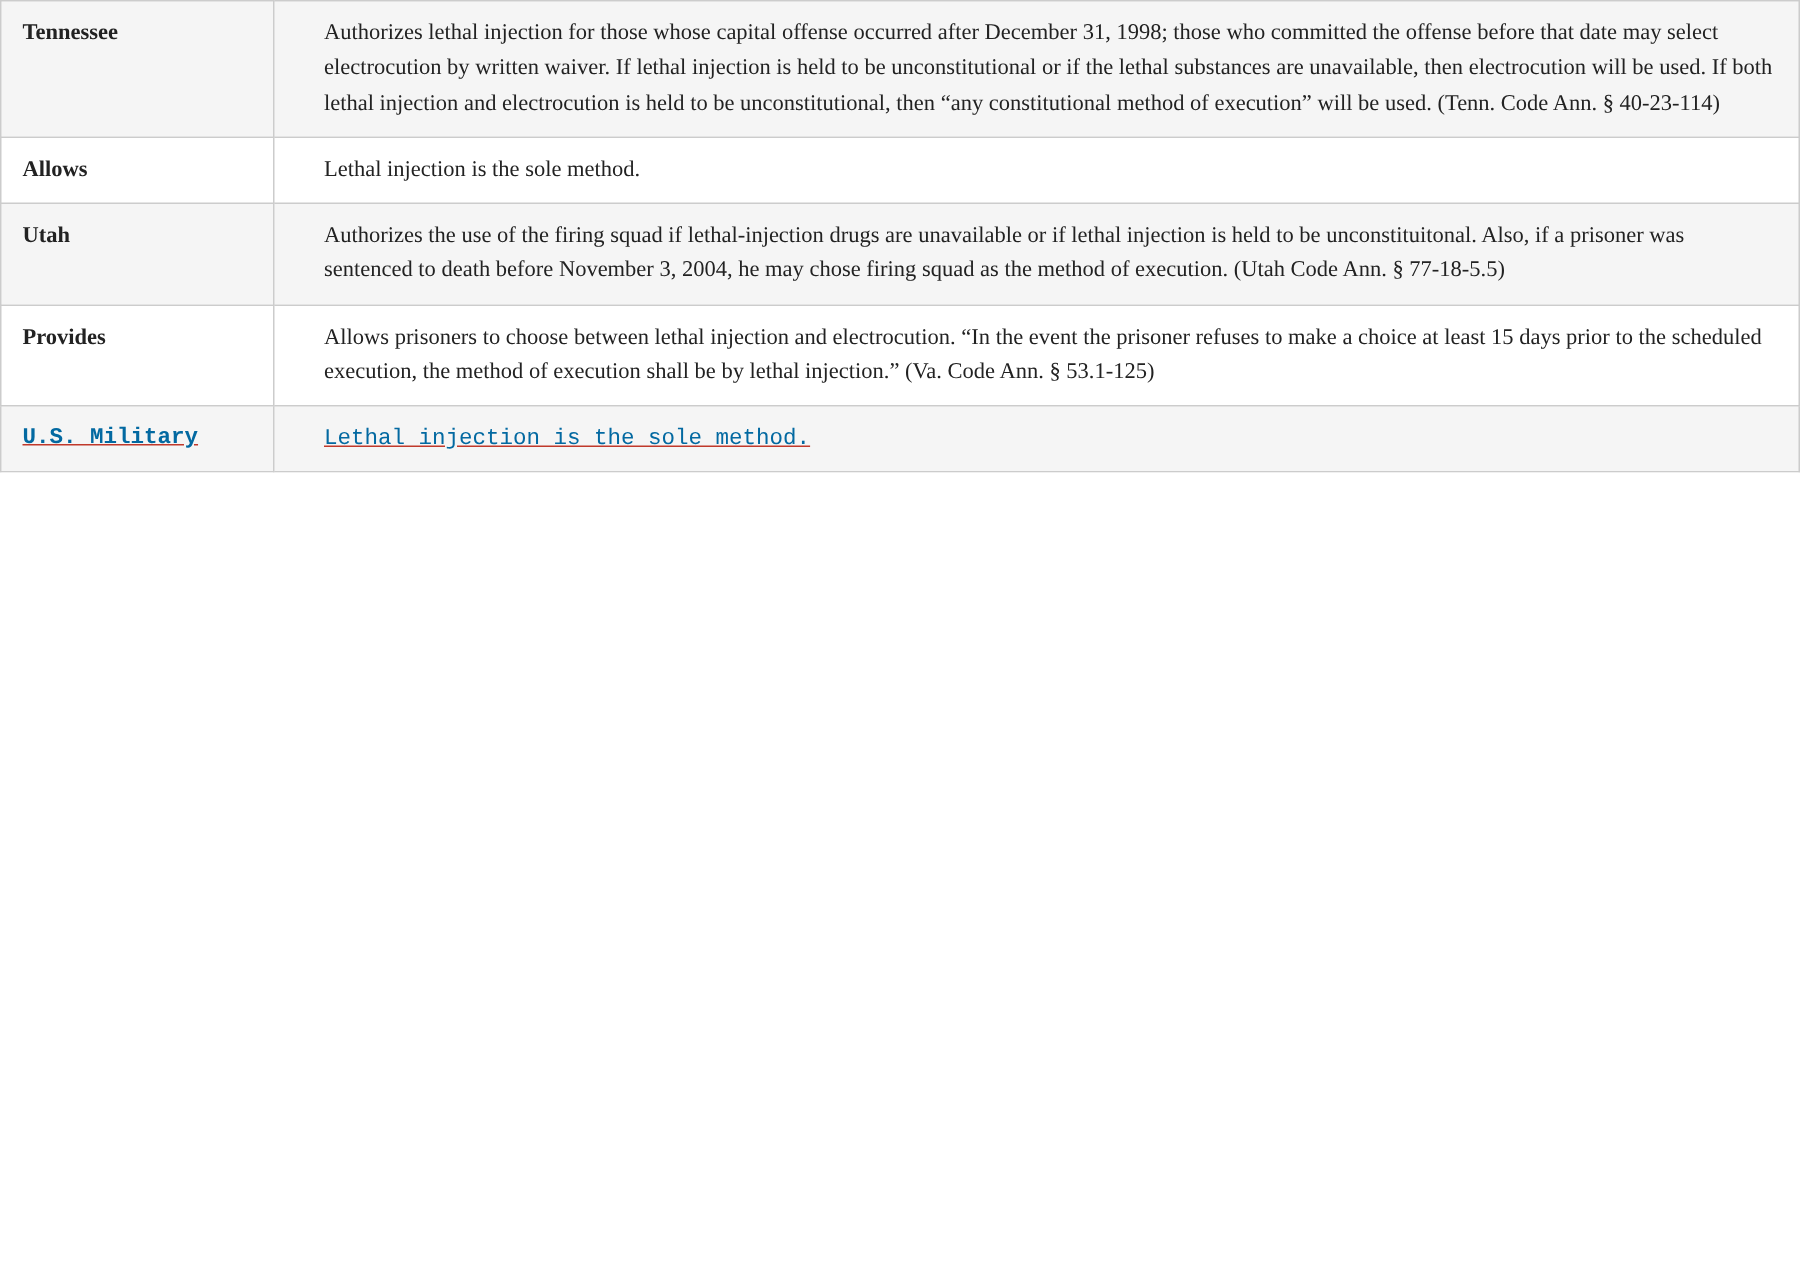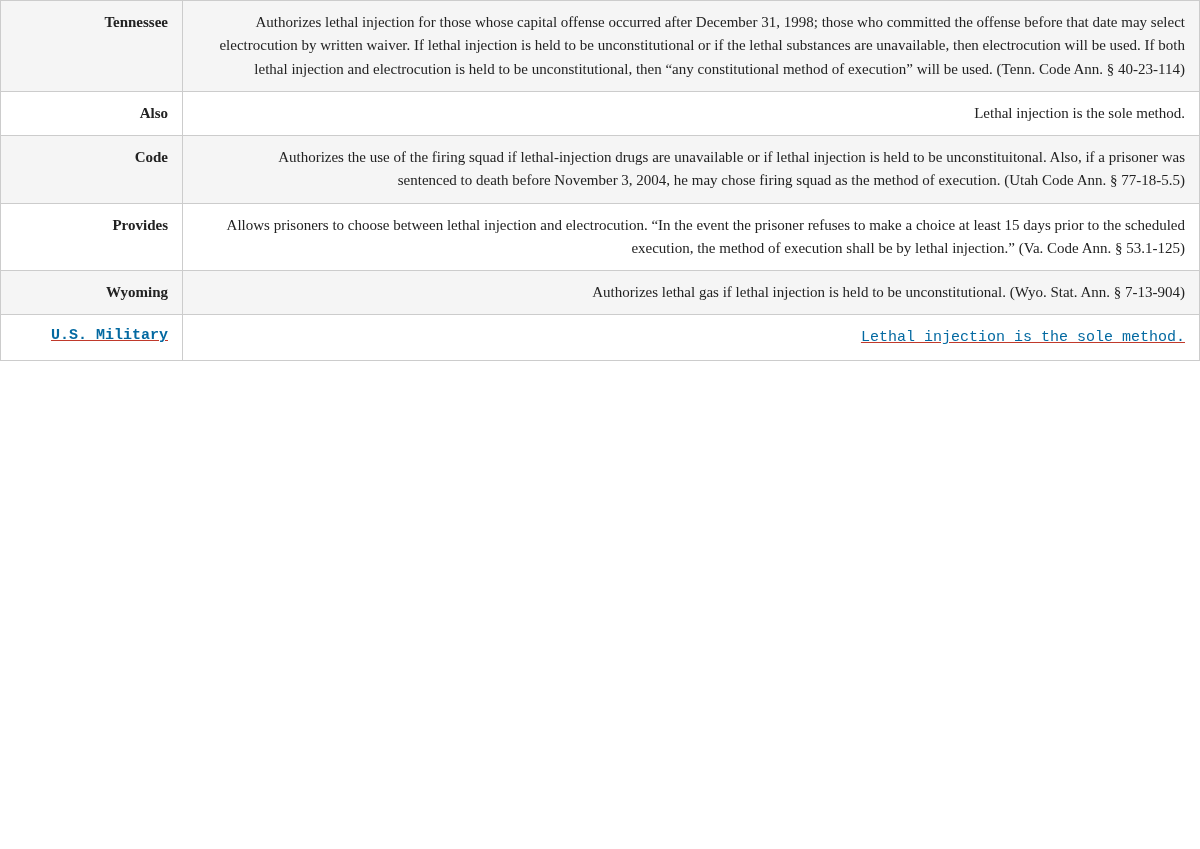--- a/index.html
+++ b/index.html
@@ -1,19 +1,18 @@
 <!DOCTYPE html>
 <html><head>
   <meta charset="utf-8">
   <style>
     * {
       box-sizing: border-box;
       margin: 0;
       padding: 0;
-      text-align: right;
     }
 
     body {
       font-family: Georgia, 'Times New Roman', serif;
       font-size: 15px;
       line-height: 1.5;
       background: #fff;
       color: #222;
     }
 
@@ -71,34 +70,30 @@
 <body>
 
 <div class="table-container">
   <table id="main-table">
     <tbody id="table-body">
     <tr>
           <td class="state-cell">Tennessee</td>
           <td class="desc-cell">Authorizes lethal injection for those whose capital offense occurred after December 31, 1998; those who committed the offense before that date may select electrocution by written waiver. If lethal injection is held to be unconstitutional or if the lethal substances are unavailable, then electrocution will be used. If both lethal injection and electrocution is held to be unconstitutional, then “any constitutional method of execution” will be used. (Tenn. Code Ann. § 40-23-114)</td>
         </tr>
         <tr>
-          <td class="state-cell">Also</td>
+          <td class="state-cell">Allows</td>
           <td class="desc-cell">Lethal injection is the sole method.</td>
         </tr>
         <tr>
-          <td class="state-cell">Code</td>
+          <td class="state-cell">Utah</td>
           <td class="desc-cell">Authorizes the use of the firing squad if lethal-injection drugs are unavailable or if lethal injection is held to be unconstituitonal. Also, if a prisoner was sentenced to death before November 3, 2004, he may chose firing squad as the method of execution. (Utah Code Ann. § 77-18-5.5)</td>
         </tr>
         <tr>
           <td class="state-cell">Provides</td>
           <td class="desc-cell">Allows prisoners to choose between lethal injection and electrocution. “In the event the prisoner refuses to make a choice at least 15 days prior to the scheduled execution, the method of execution shall be by lethal injection.” (Va. Code Ann. § 53.1-125)</td>
-        </tr>
-        <tr>
-          <td class="state-cell">Wyoming</td>
-          <td class="desc-cell">Authorizes lethal gas if lethal injection is held to be unconstitutional. (Wyo. Stat. Ann. § 7-13-904)</td>
         </tr>
         <tr>
           <td class="state-cell underline-red">U.S. Military</td>
           <td class="desc-cell"><span class="underline-red">Lethal injection is the sole method.</span></td>
         </tr>
       </tbody>
   </table>
 </div>
 
 </body></html>

